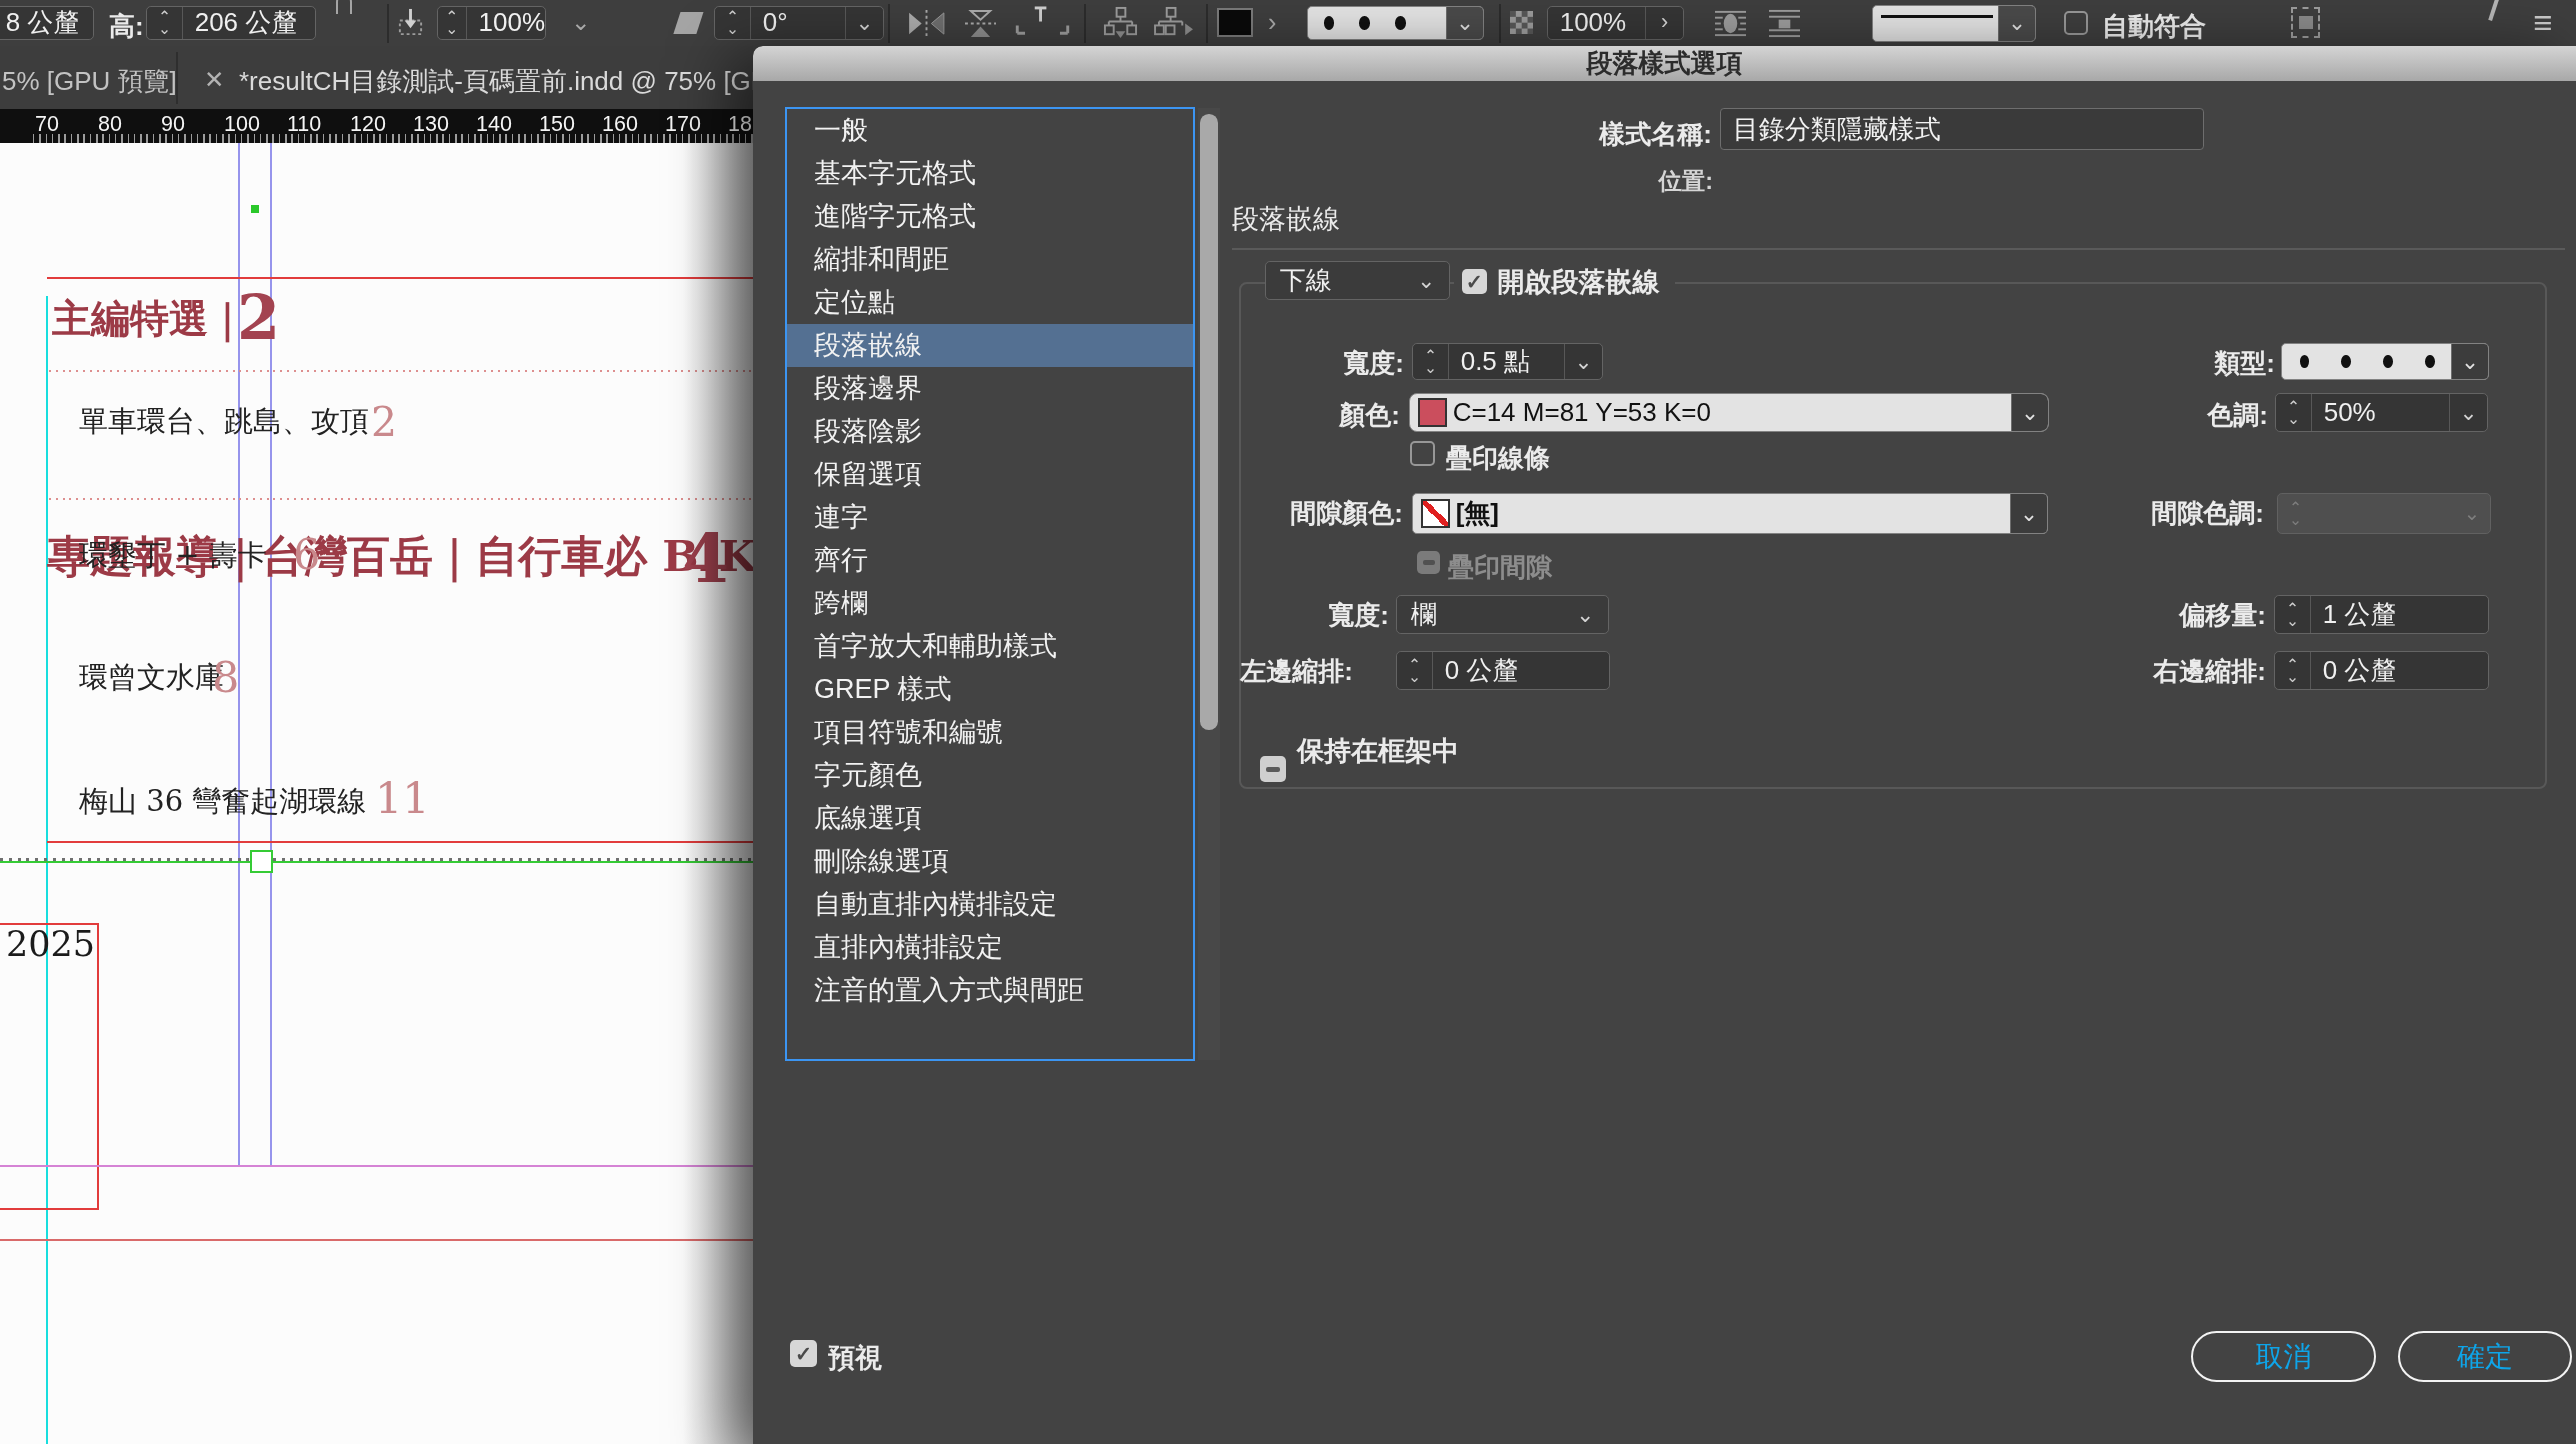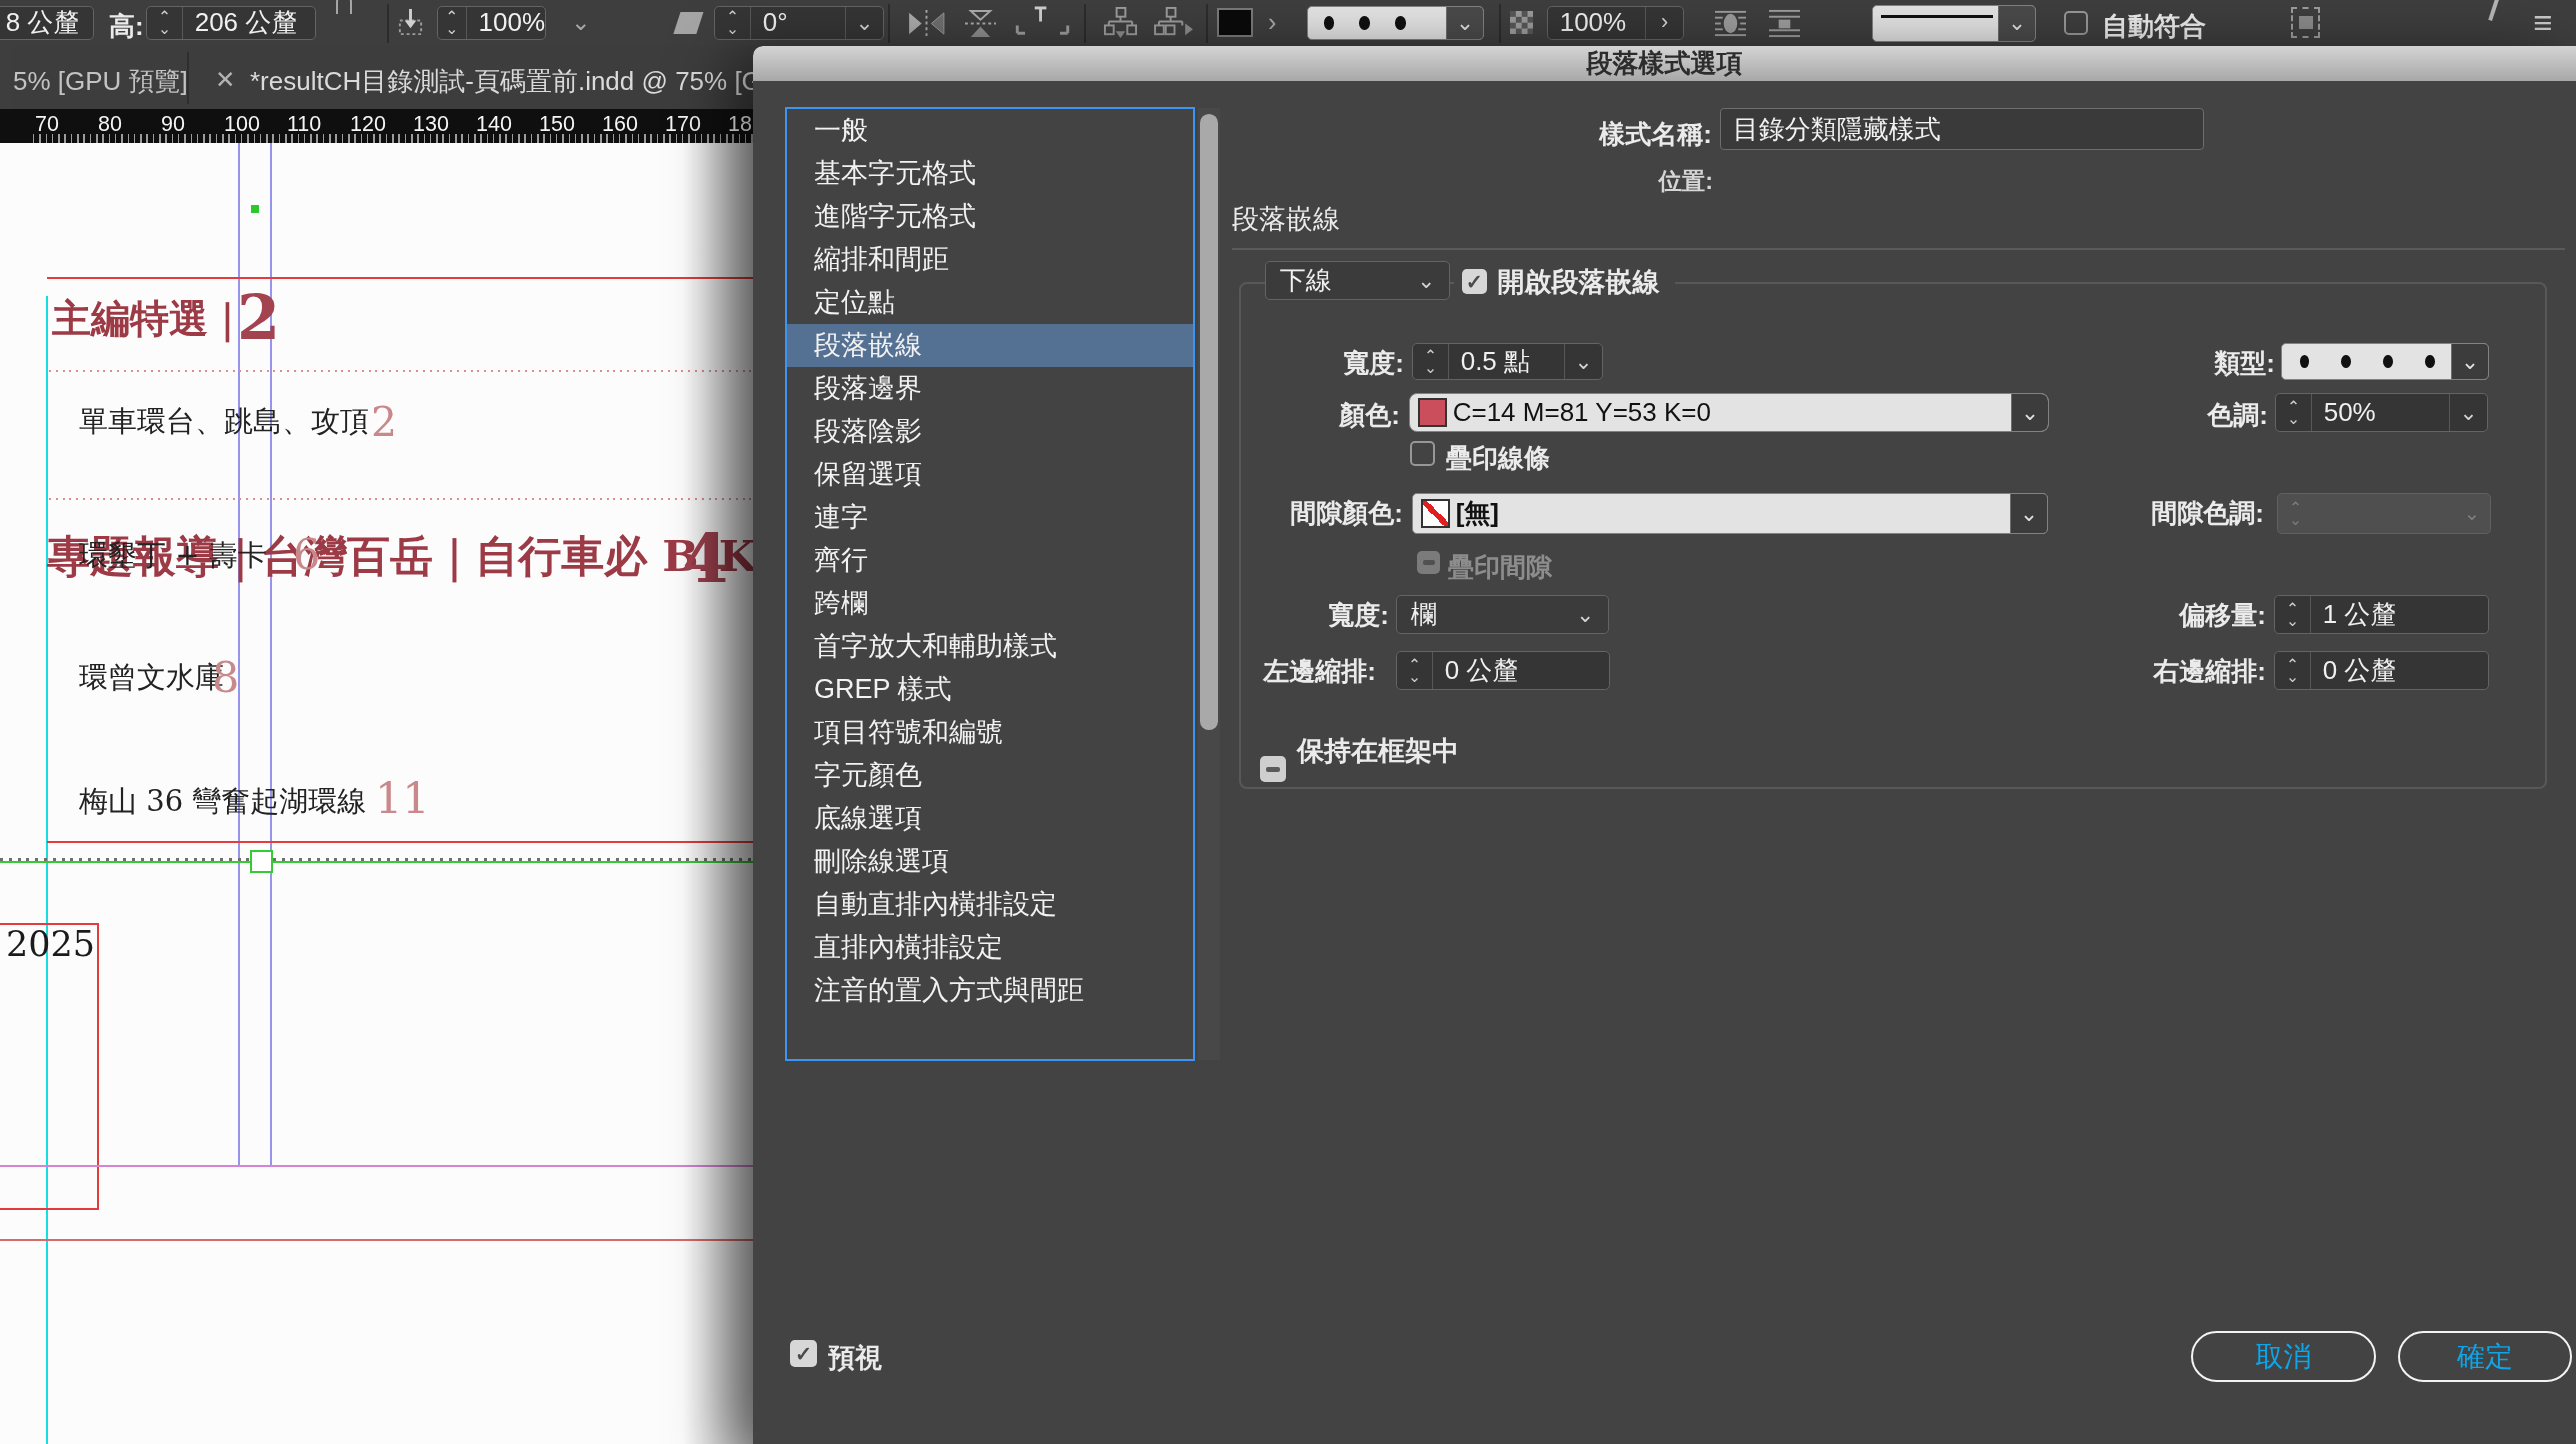--- a/index.html
+++ b/index.html
@@ -167,21 +167,21 @@
     </div>
     <div class="abs cb cb-off" style="left:2064px;top:10.7px;width:24.4px;height:24.4px;"></div>
     <div class="abs txt" style="left:2102px;top:8.8px;font-weight:bold;">自動符合</div>
     <div class="abs" style="left:2291px;top:6.8px;width:29px;height:31px;border:2px dashed #9c9c9c;">
       <div style="position:absolute;left:5.9px;top:6.8px;width:13.7px;height:13.7px;background:#8a8a8a;"></div>
     </div>
     <div class="abs" style="left:2492px;top:-3.9px;width:3.9px;height:25px;background:#b5b5b5;transform:rotate(18deg);"></div>
     <div class="abs icon" style="left:2533px;top:3.9px;font-size:33px;color:#c9c9c9;">≡</div>
   </div>
 
-  <div class="abs" style="left:11px;top:46px;width:753px;height:63px;background:#3d3d3d;overflow:hidden;">
+  <div class="abs" style="left:0;top:46px;width:753px;height:63px;background:#3d3d3d;overflow:hidden;">
     <div class="abs" style="left:0;top:0;width:176px;height:63px;">
       <span class="abs" style="left:2px;top:17.6px;color:#c3c3c3;font-size:26px;white-space:nowrap;">5% [GPU 預覽]</span>
     </div>
     <div class="abs" style="left:176px;top:5.9px;width:2px;height:52px;background:#2e2e2e;"></div>
     <div class="abs" style="left:177px;top:0;width:575px;height:63px;">
       <span class="abs" style="left:27px;top:18.5px;color:#b3b3b3;font-size:24.4px;">✕</span>
       <span class="abs" style="left:62px;top:17.6px;color:#dadada;font-size:26px;white-space:nowrap;">*resultCH目錄測試-頁碼置前.indd @ 75% [GPU 預覽]</span>
     </div>
   </div>
 
@@ -354,21 +354,21 @@
     </div>
     <div class="abs txt rlabel" style="left:1318px;top:552px;width:195px;font-weight:bold;">偏移量:</div>
     <div class="abs dfield" style="left:1521px;top:549px;width:215px;height:39px;">
       <span class="step">
           <span>⌃</span>
           <span>⌄</span>
         </span>
       <span class="val">1 公釐</span>
     </div>
 
-    <div class="abs txt rlabel" style="left:428px;top:608px;width:195px;font-weight:bold;">左邊縮排:</div>
+    <div class="abs txt rlabel" style="left:446px;top:608px;width:195px;font-weight:bold;text-align:center;">左邊縮排:</div>
     <div class="abs dfield" style="left:643px;top:605px;width:214px;height:39px;">
       <span class="step">
           <span>⌃</span>
           <span>⌄</span>
         </span>
       <span class="val">0 公釐</span>
     </div>
     <div class="abs txt rlabel" style="left:1318px;top:608px;width:195px;font-weight:bold;">右邊縮排:</div>
     <div class="abs dfield" style="left:1521px;top:605px;width:215px;height:39px;">
       <span class="step">

